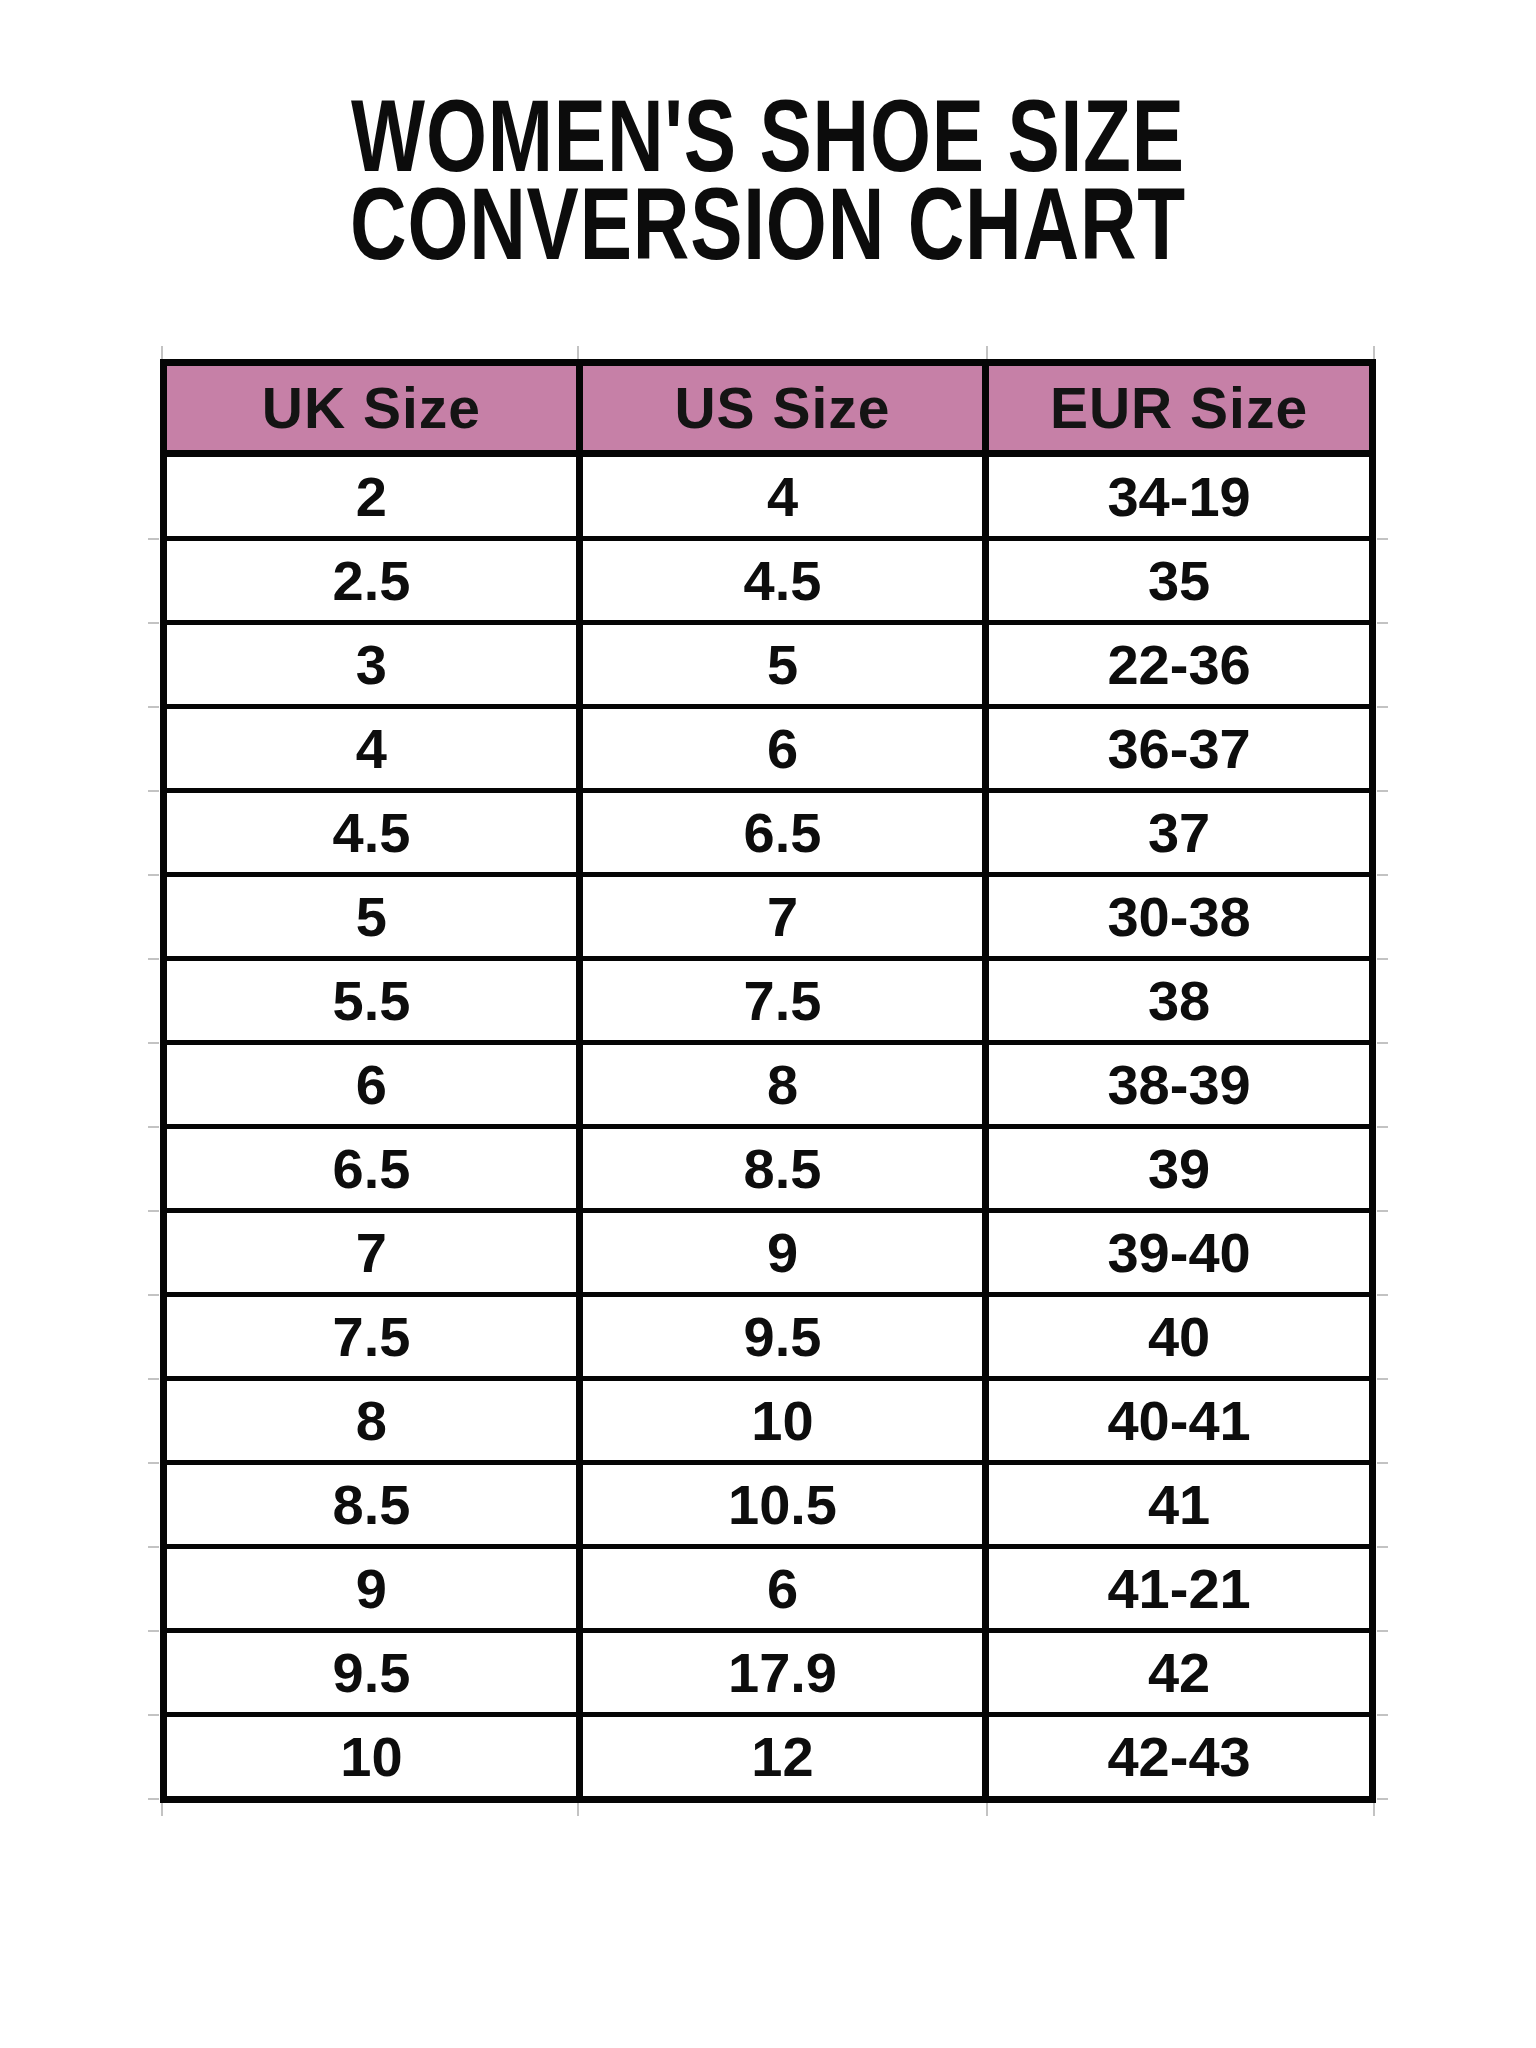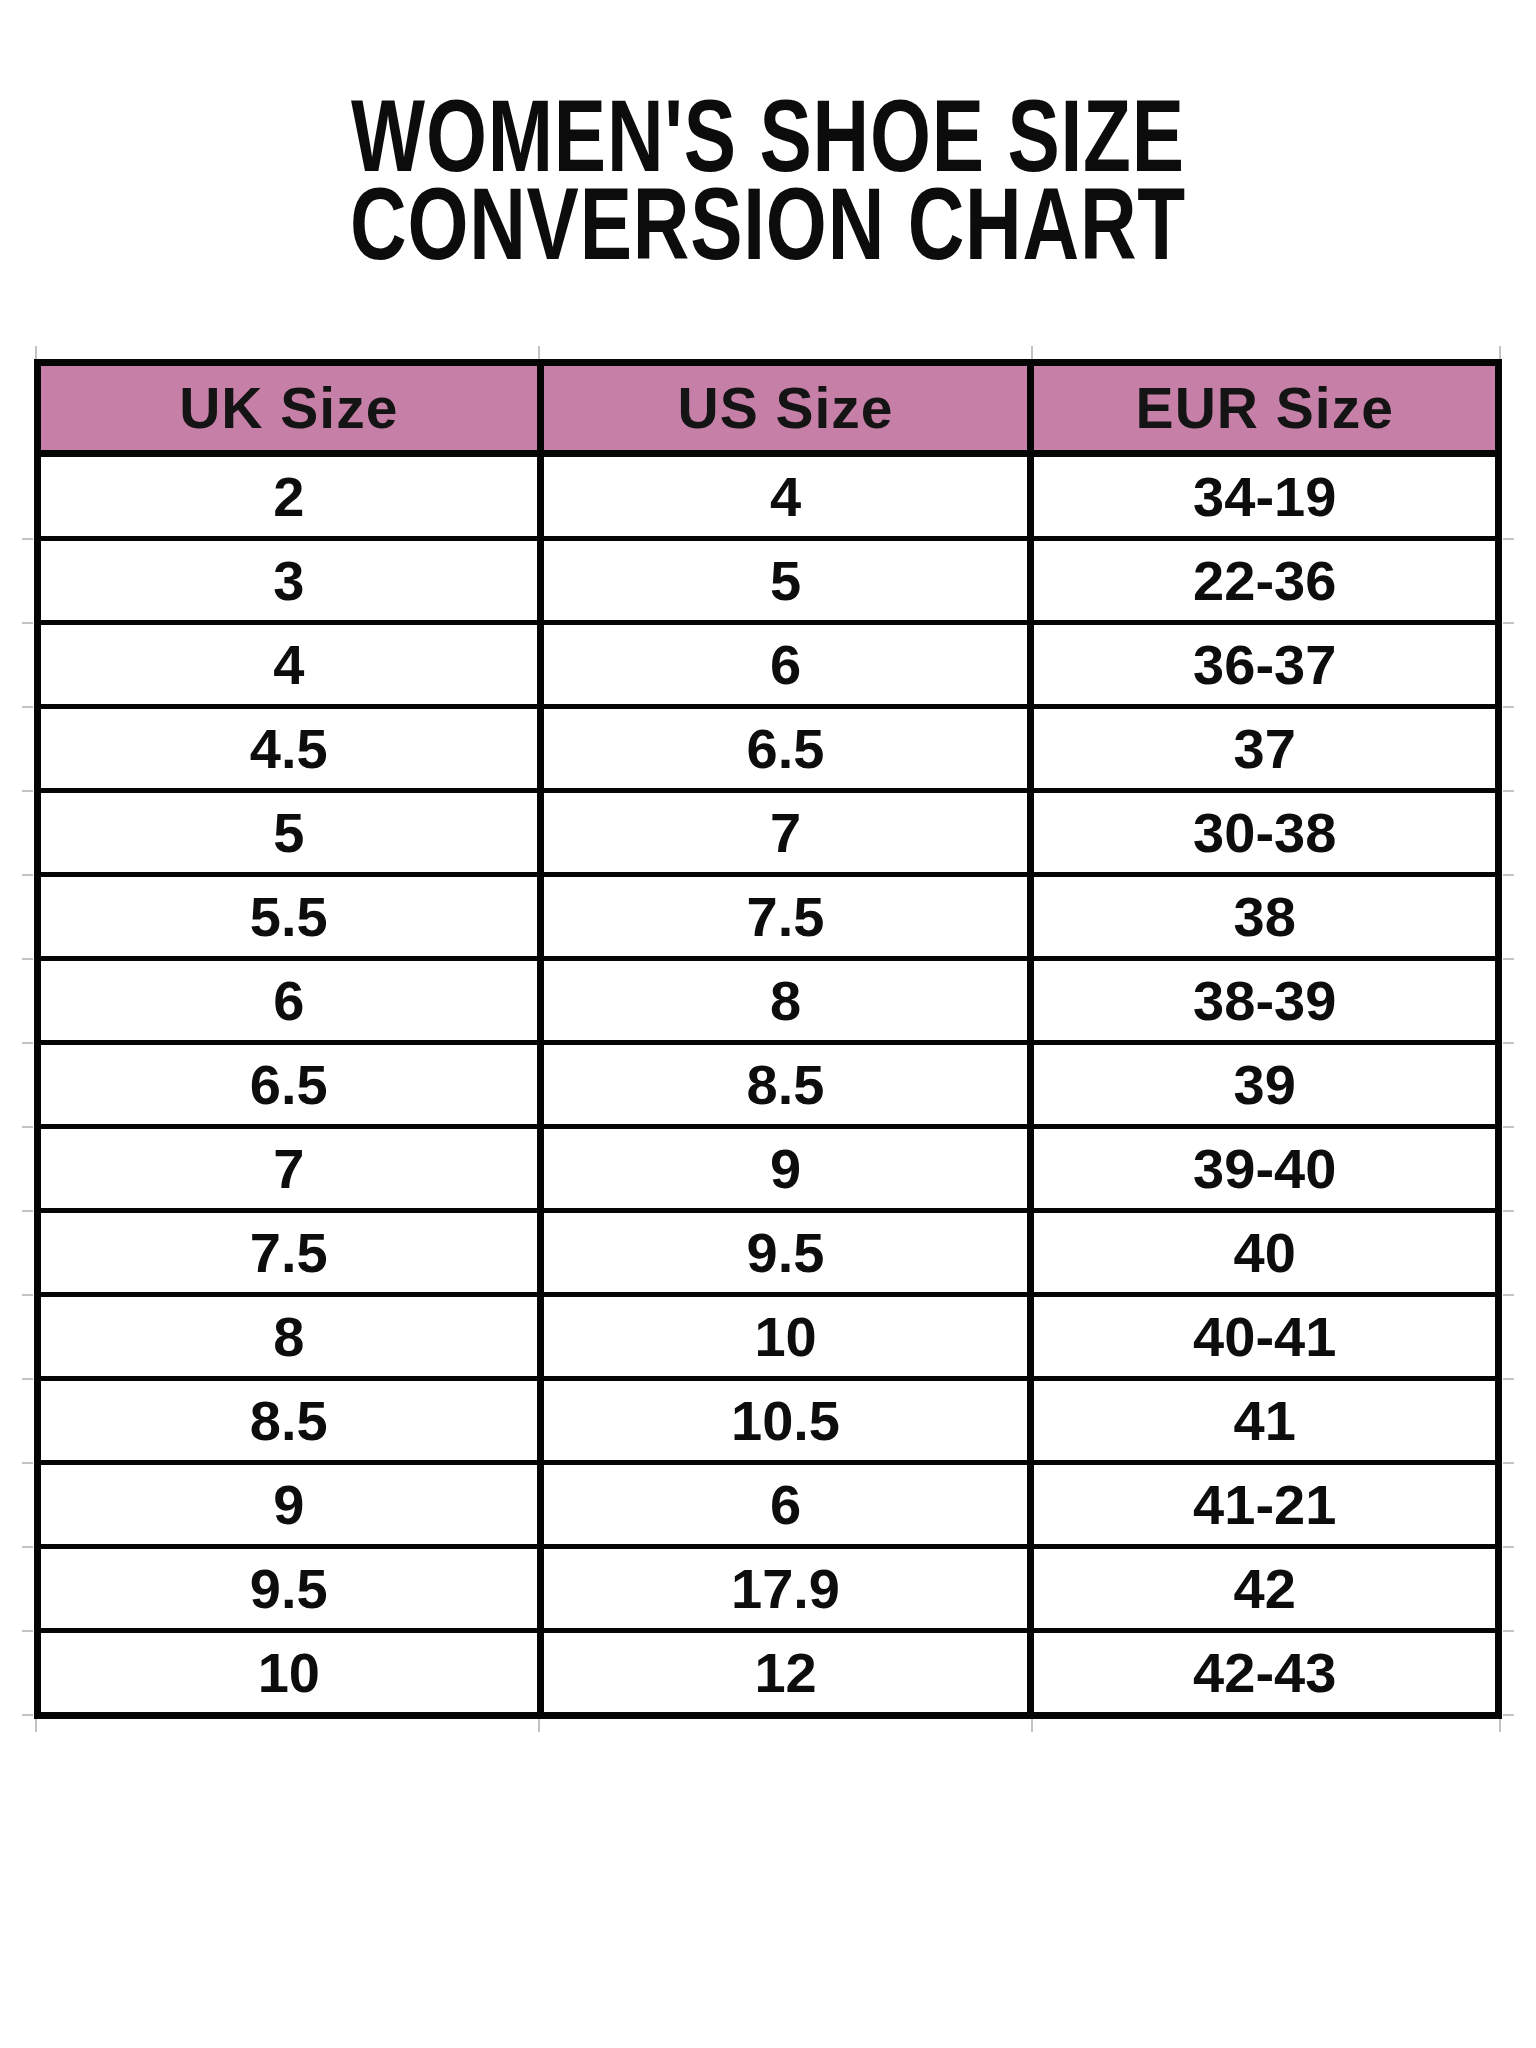--- a/index.html
+++ b/index.html
@@ -31,21 +31,21 @@
     transform: scaleX(0.80) scaleY(1.04);
     transform-origin: 50% 0%;
   }
   .title .title-line {
     display: block;
     white-space: nowrap;
   }
   
   .table-wrap {
     position: relative;
-    width: 1468px;
+    width: 1216px;
     margin: 96px auto 0 auto;
   }
   table.conv-table {
     width: 100%;
     border-collapse: collapse;
     table-layout: fixed;
     border: 7px solid #050505;
   }
   .conv-table th, .conv-table td {
     border: 5px solid #050505;
@@ -133,20 +133,25 @@
           <th>EUR Size</th>
         </tr>
       </thead>
       <tbody>
           <tr>
             <td>2</td>
             <td>4</td>
             <td>34-19</td>
           </tr>
           <tr>
+            <td>2.5</td>
+            <td>4.5</td>
+            <td>35</td>
+          </tr>
+          <tr>
             <td>3</td>
             <td>5</td>
             <td>22-36</td>
           </tr>
           <tr>
             <td>4</td>
             <td>6</td>
             <td>36-37</td>
           </tr>
           <tr>

